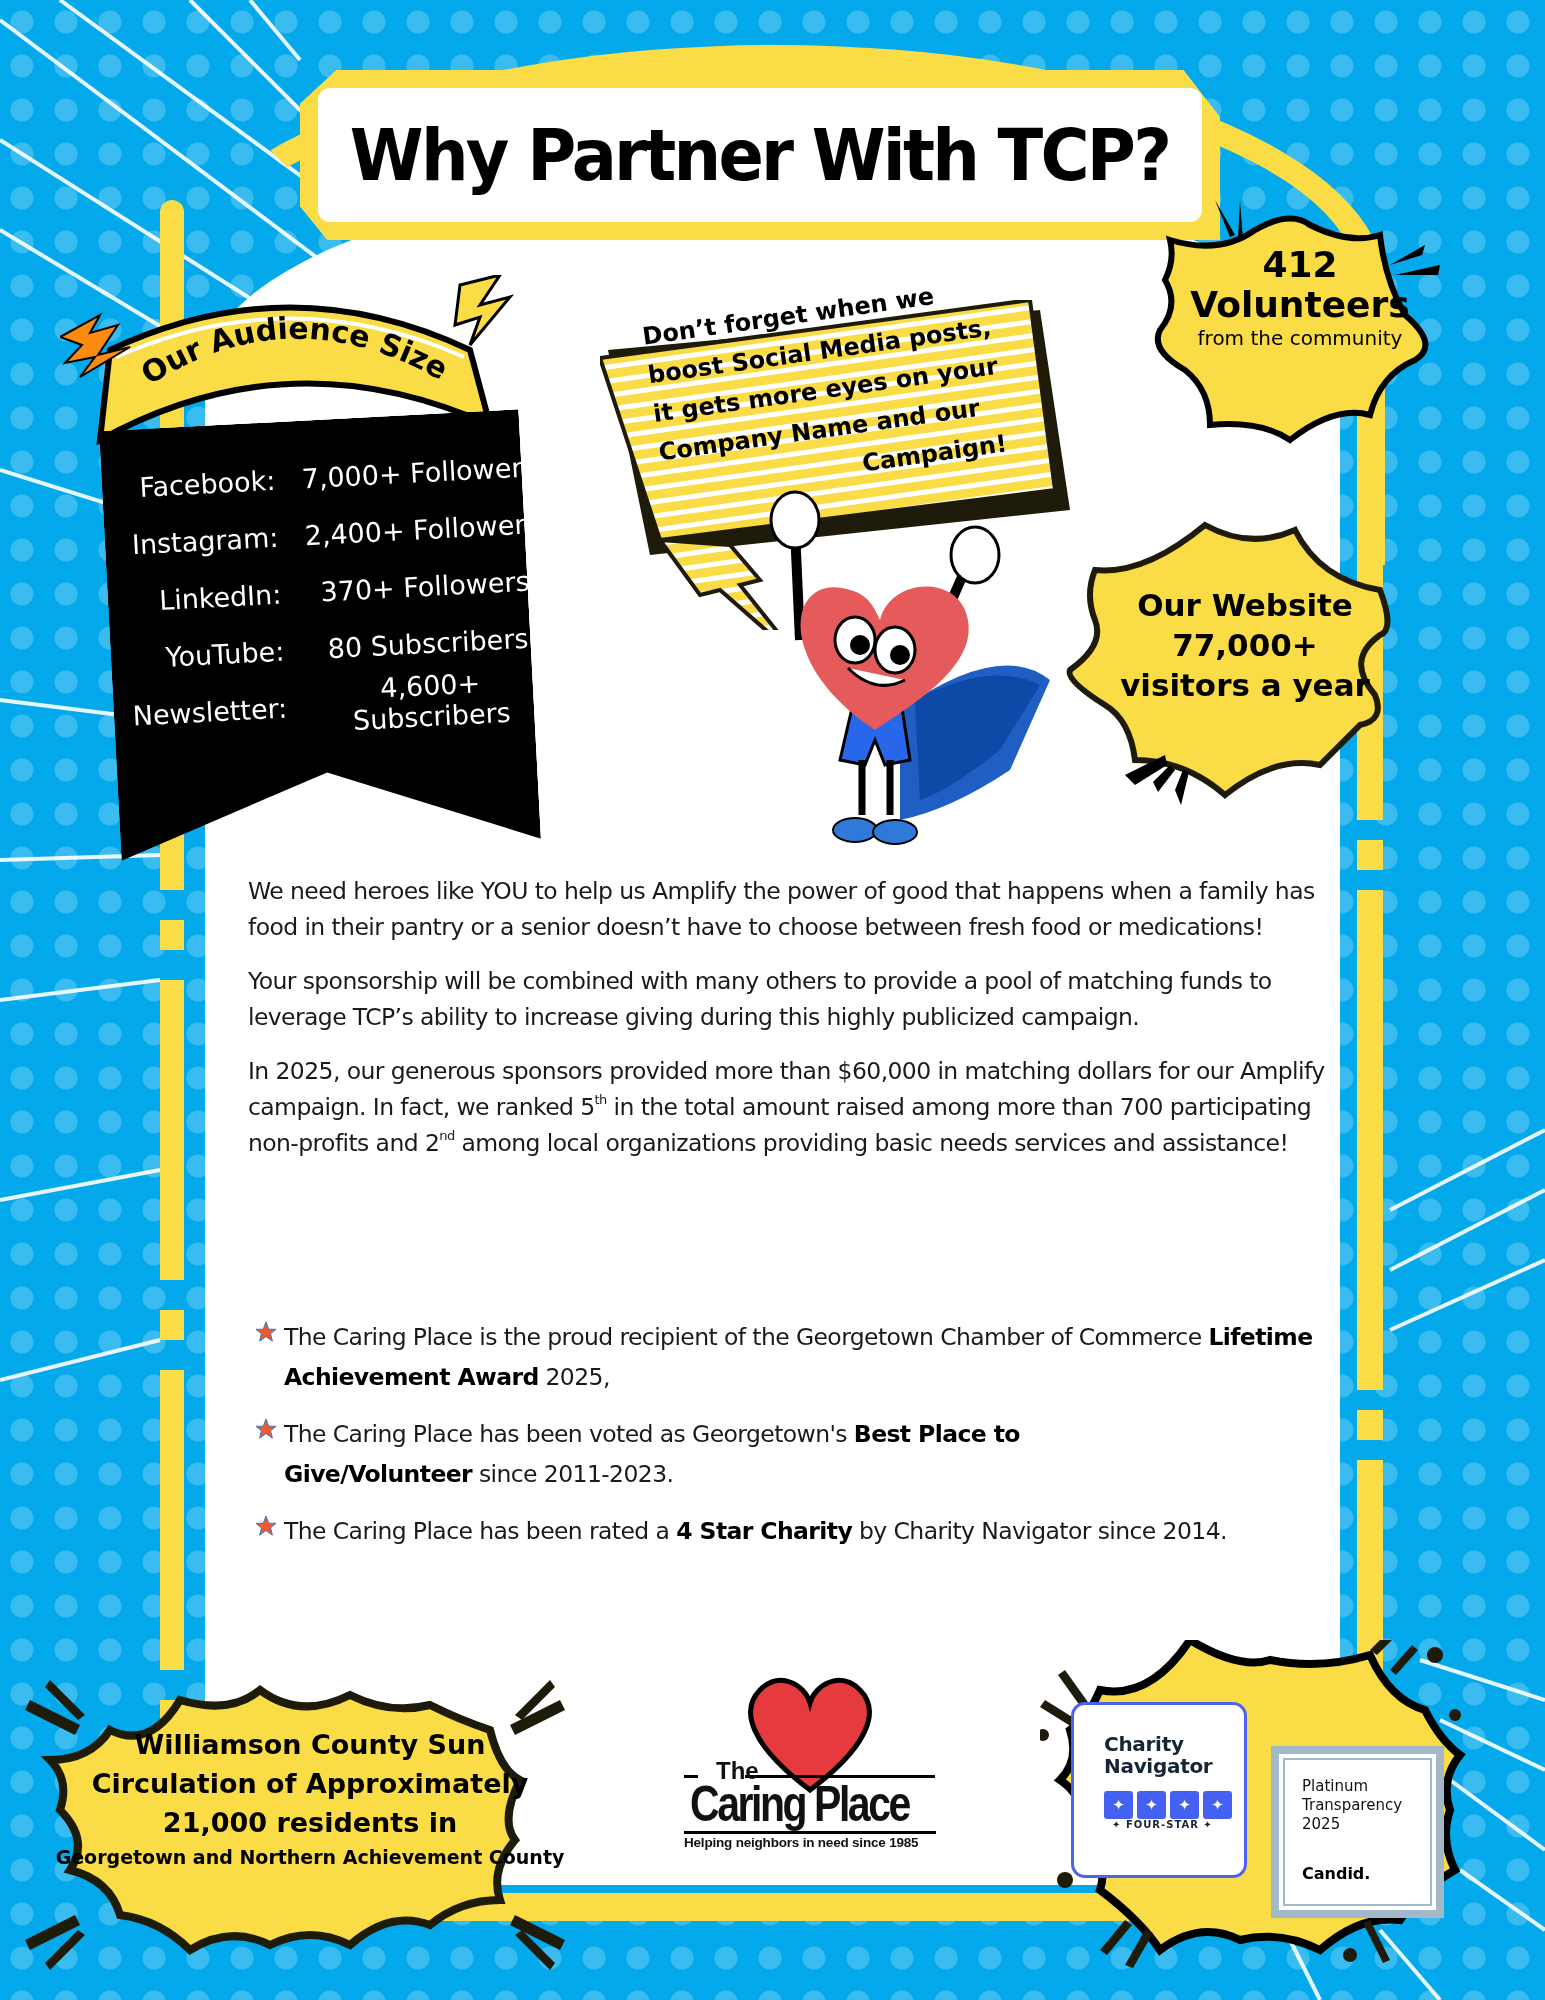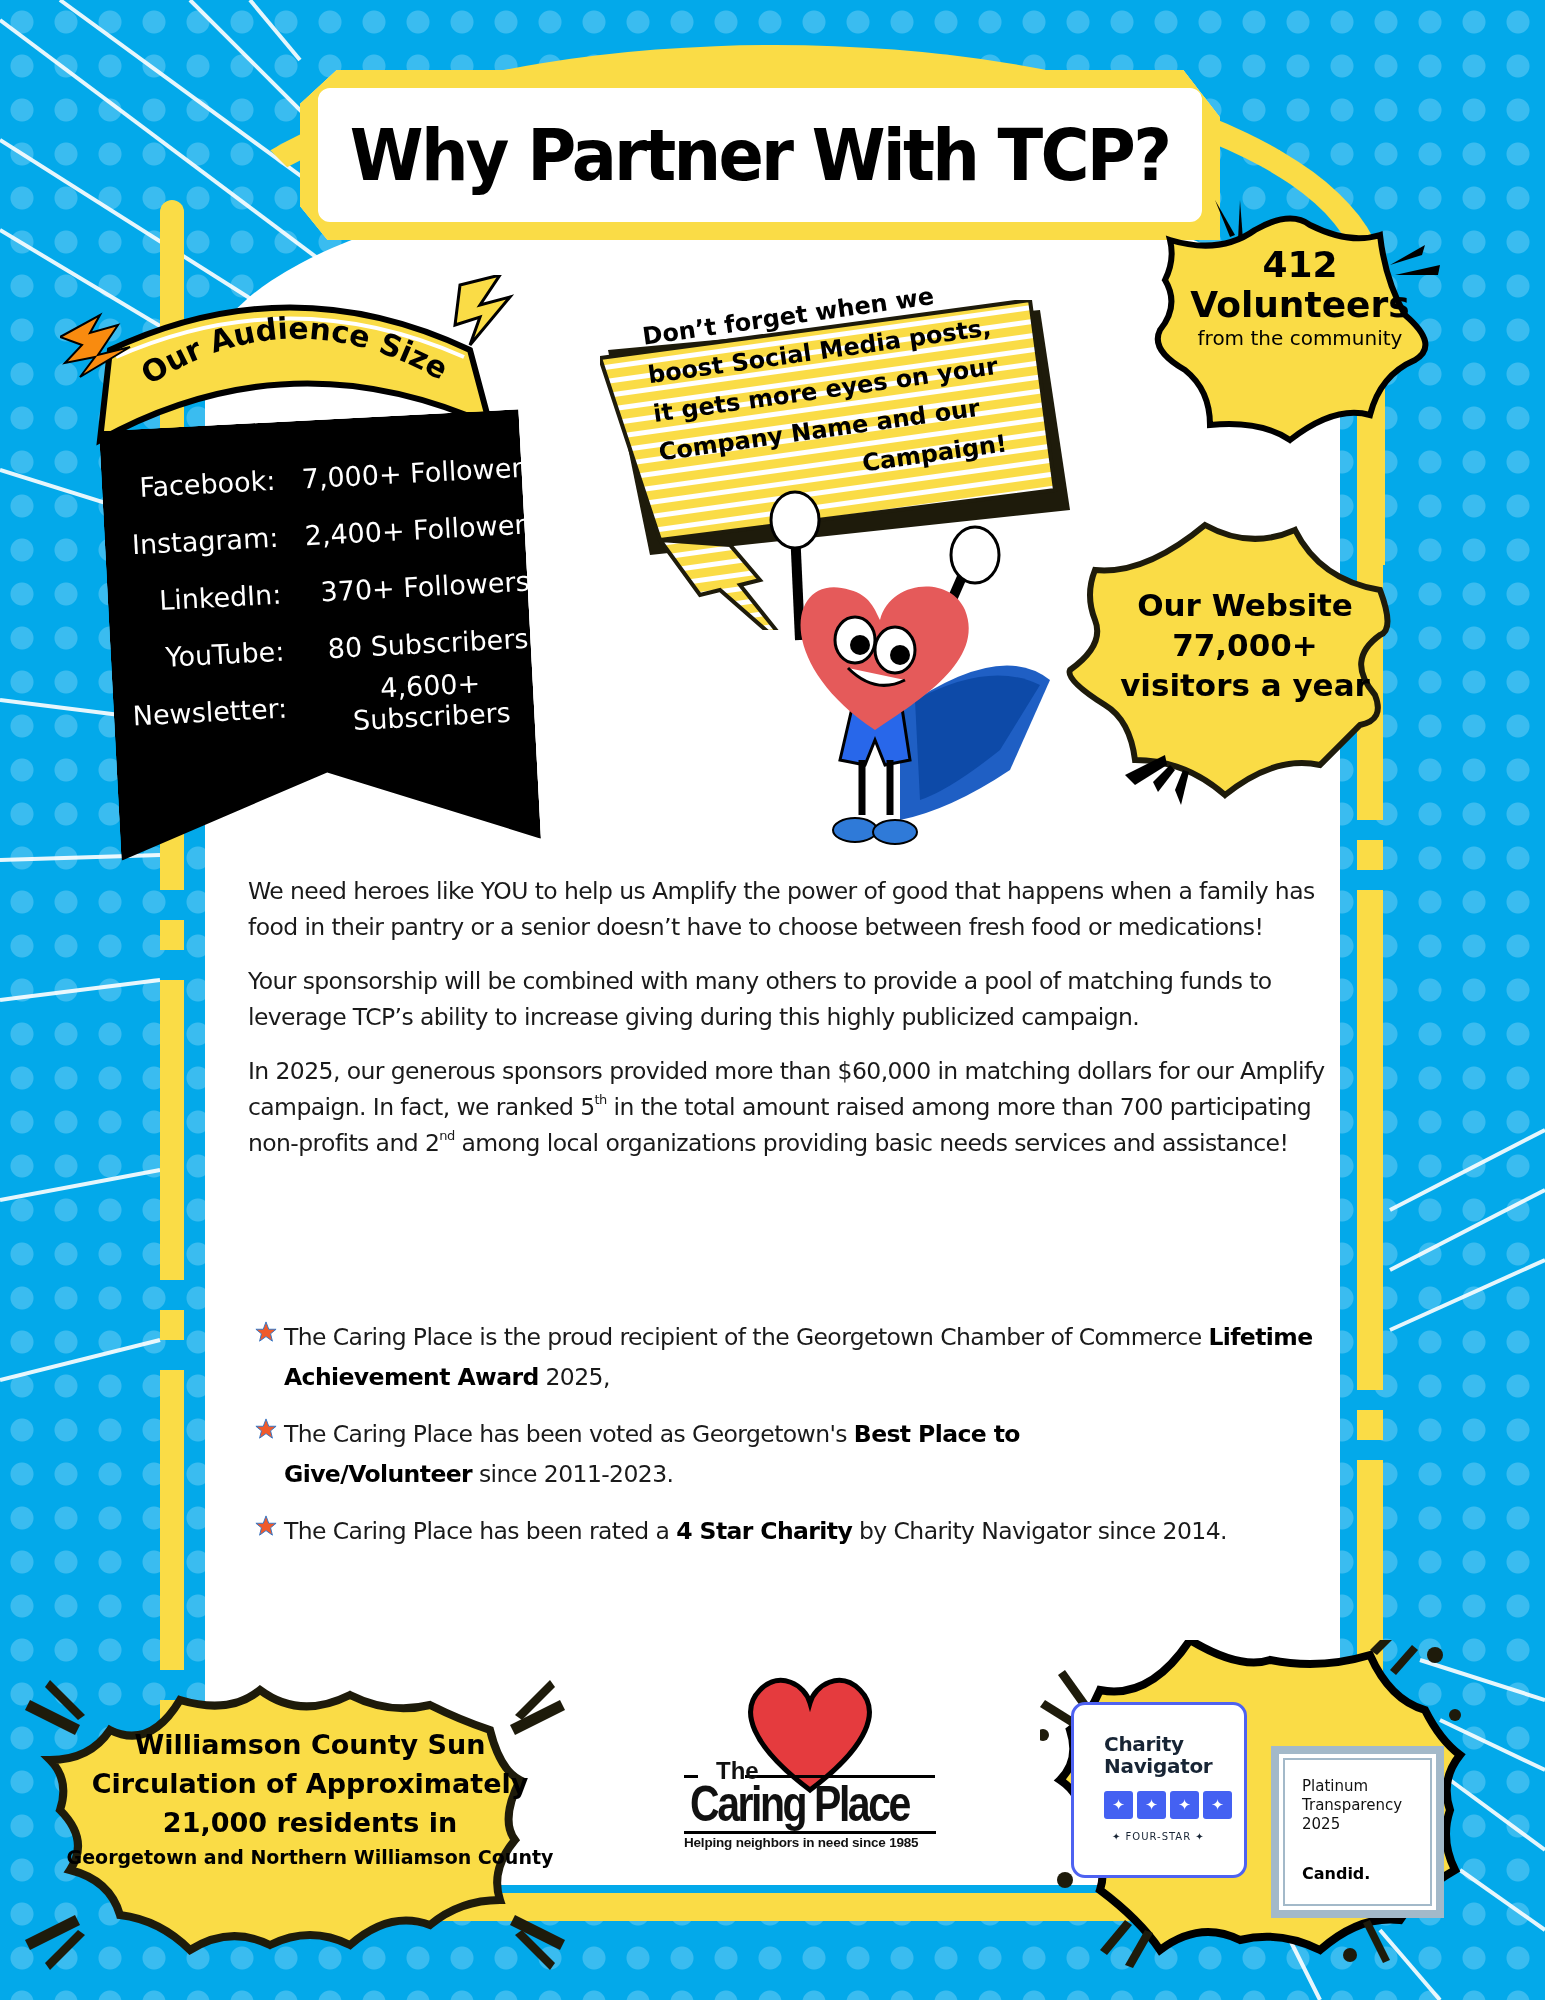--- a/index.html
+++ b/index.html
@@ -127,21 +127,21 @@
 
   
   .cn-badge {
     position: absolute; left: 1071px; top: 1702px; width: 176px; height: 176px;
     background: #fff; border: 3px solid #4e62f1; border-radius: 14px;
     text-align: left; padding: 28px 0 12px 30px;
   }
   .cn-title { font-family: "DejaVu Sans", sans-serif; font-size: 20px; line-height: 22px; color: #182535; font-weight: bold; letter-spacing: -.3px; }
   .cn-stars { display: flex; gap: 4px; margin-top: 14px; }
   .cn-star { width: 29px; height: 28px; background: #4461f2; border-radius: 3px; color: #fff; font-size: 15px; text-align: center; line-height: 28px; }
-  .cn-rating { font-family: "DejaVu Sans", sans-serif; font-size: 10px; letter-spacing: 1px; font-weight: normal; color: #182535; margin-top: 12px; padding-left: 8px; }
+  .cn-rating { font-family: "DejaVu Sans", sans-serif; font-size: 10px; letter-spacing: 1px; font-weight: bold; color: #182535; padding-left: 8px; }
 
   .candid-badge {
     position: absolute; left: 1271px; top: 1746px; width: 173px; height: 172px;
     background: #a3b9c9; padding: 8px;
   }
   .candid-inner { width: 100%; height: 100%; background: #fff; border: 3px solid #fff; outline: 2px solid #a3b9c9; outline-offset: -6px; padding: 20px 0 0 20px; }
   .candid-title { font-family: "DejaVu Sans", sans-serif; font-size: 15px; line-height: 19px; color: #111; }
   .candid-brand { font-family: "DejaVu Sans", sans-serif; font-weight: bold; font-size: 16px; margin-top: 30px; color: #000; }
 </style>
 </head>
@@ -326,21 +326,21 @@
     <polygon points="20,290 70,265 65,255 15,280"></polygon>
     <polygon points="40,310 75,275 68,270 35,303"></polygon>
     <polygon points="550,290 500,265 505,255 555,280"></polygon>
     <polygon points="540,310 505,275 512,270 545,303"></polygon>
   </g>
 </svg>
 <div class="burst-text sun-text" style="left:50px;top:1725px;width:520px">
   <div>Williamson County Sun</div>
   <div>Circulation of Approximately</div>
   <div>21,000 residents in</div>
-  <div class="small">Georgetown and Northern Williamson County</div>
+  <div class="small">Georgetown and Northern Achievement County</div>
 </div>
 
 <div class="logo">
   <svg style="position:absolute;left:60px;top:0" width="140" height="120" viewBox="0 0 140 120">
     <path d="M70 115 C10 70 0 35 20 15 C40 -5 65 10 70 28 C75 10 100 -5 120 15 C140 35 130 70 70 115 Z" fill="#e53b3e" stroke="#000" stroke-width="5"></path>
   </svg>
   <div class="logo-line" style="left:4px;top:100px;width:14px"></div>
   <div class="logo-line" style="left:65px;top:100px;width:190px"></div>
   <div class="logo-the">The</div>
   <div class="logo-name">Caring Place</div>

